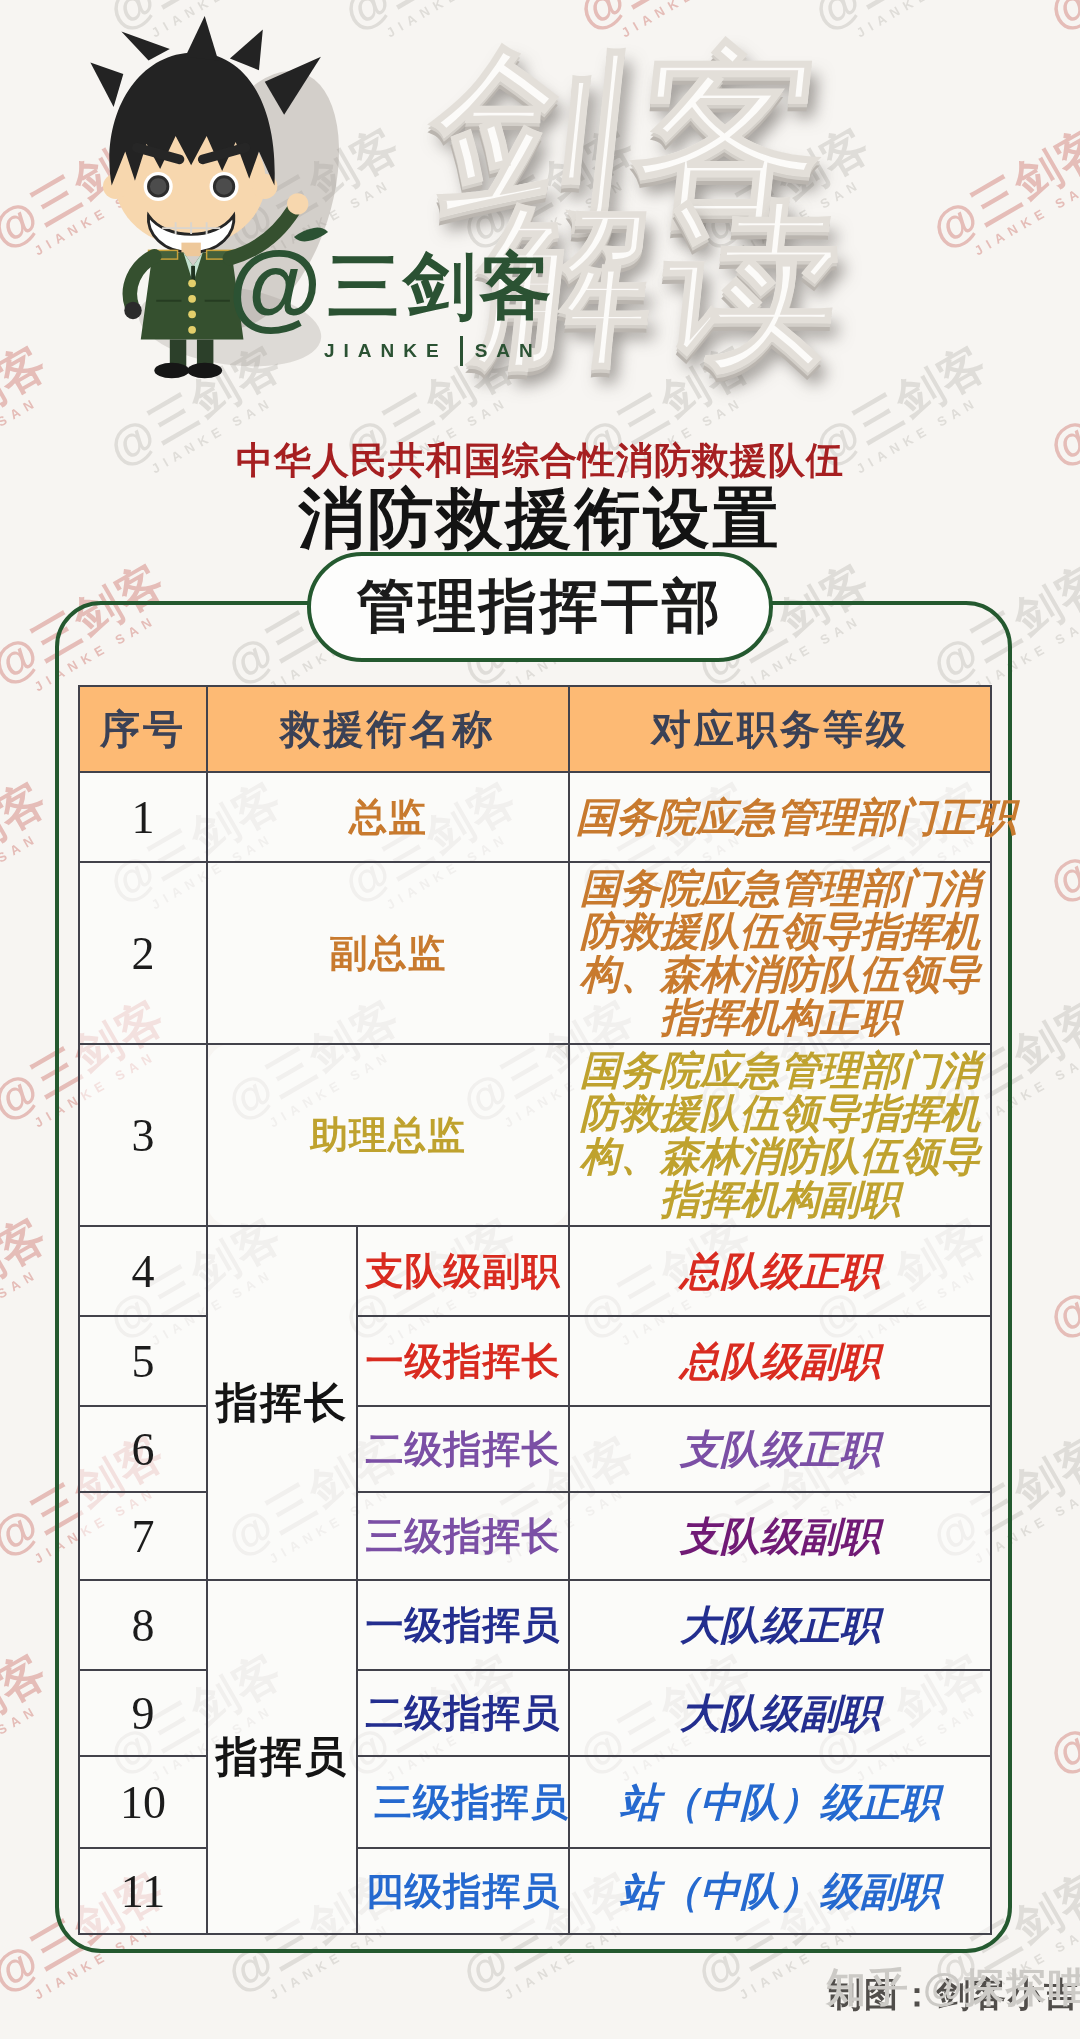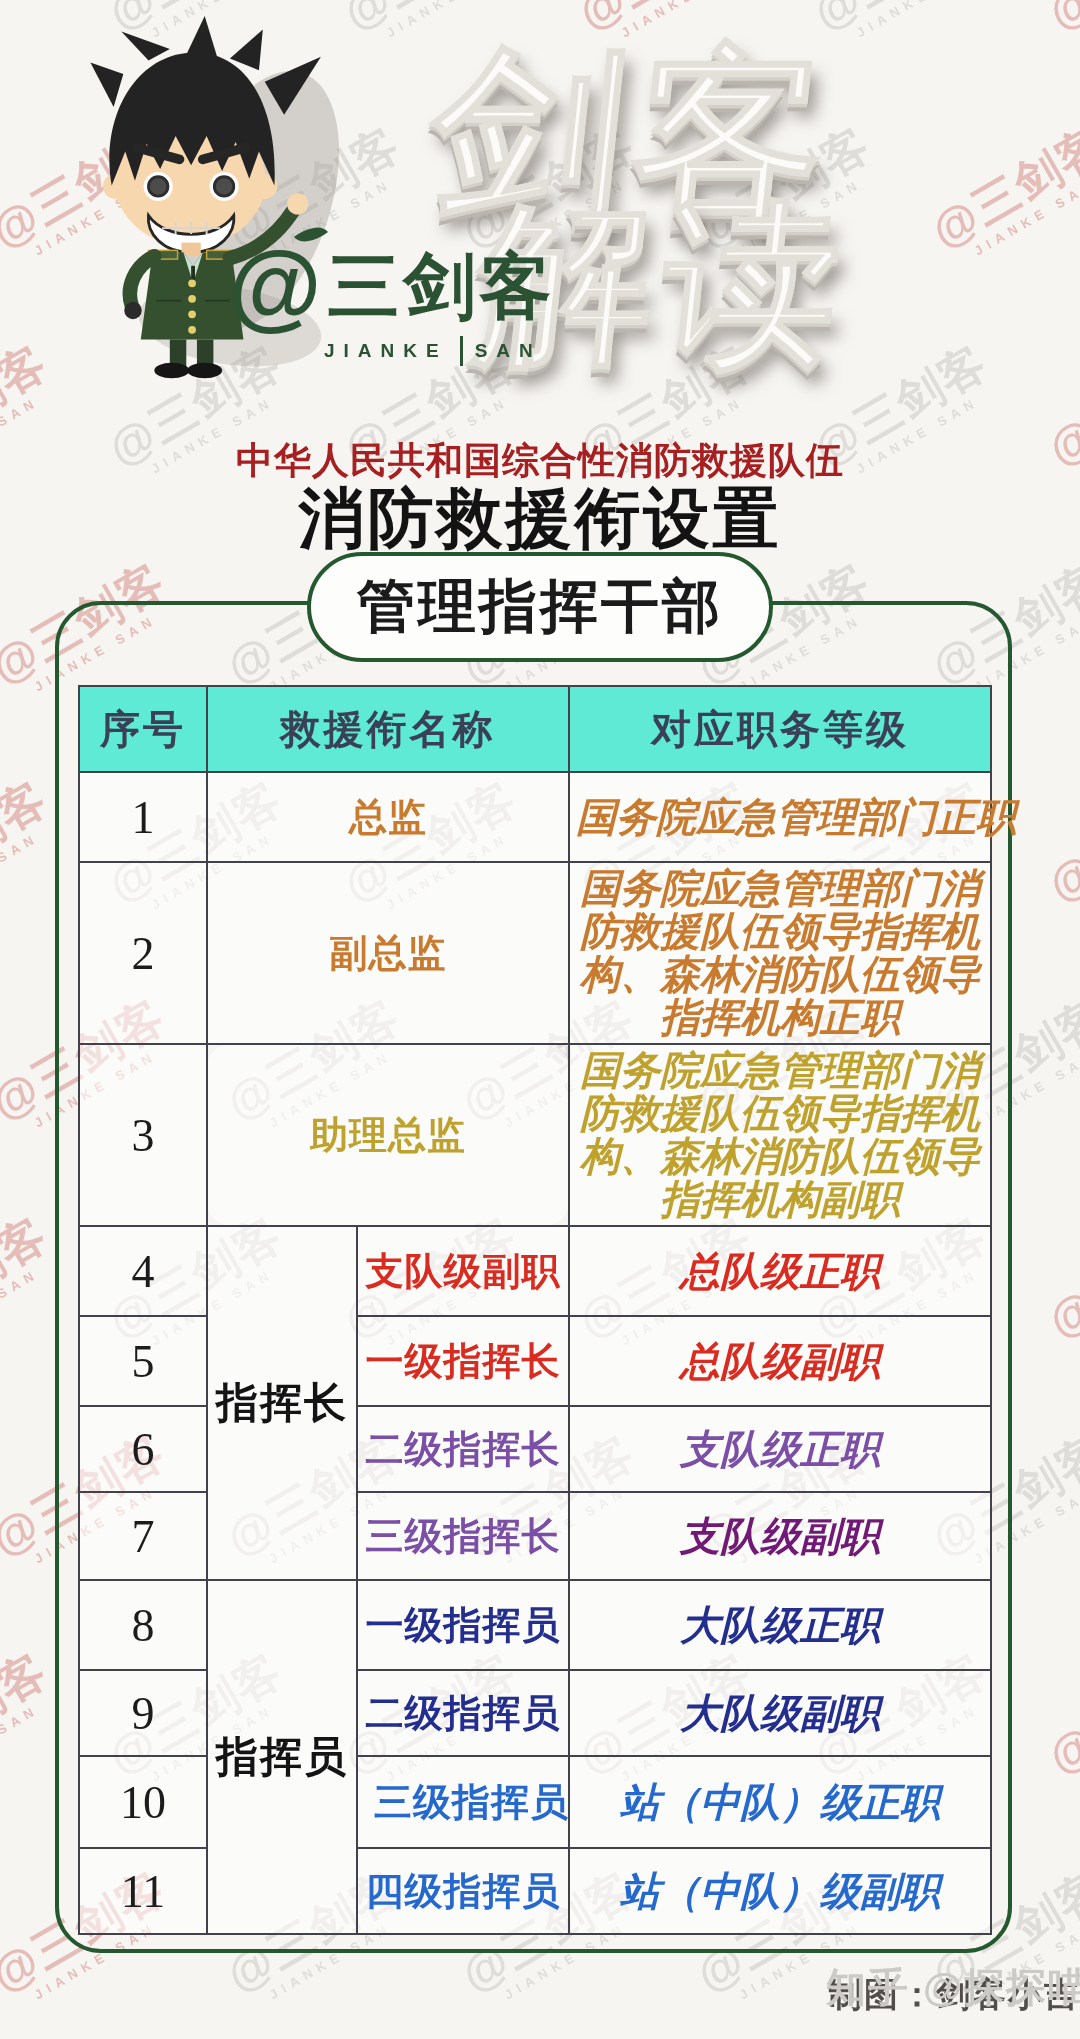--- a/index.html
+++ b/index.html
@@ -39,21 +39,21 @@
     font-size:58px;font-weight:700;color:#1b1b1b;letter-spacing:3px;white-space:nowrap;}
 
   #green-frame{position:absolute;left:55px;top:601px;width:949px;height:1344px;z-index:2;
     border:4px solid #24592f;border-radius:46px;background:transparent;}
 
   
   #rank-table{position:absolute;left:78px;top:685px;z-index:3;border-collapse:collapse;
     table-layout:fixed;width:912px;}
   #rank-table th,#rank-table td{border:2px solid #42424b;text-align:center;vertical-align:middle;
     background:rgba(255,255,255,0.55);padding:4px 6px;box-sizing:border-box;}
-  #rank-table th{background:#5eead4;color:#3a4156;font-size:40px;font-weight:700;letter-spacing:3px;height:86px;}
+  #rank-table th{background:#fdba74;color:#3a4156;font-size:40px;font-weight:700;letter-spacing:3px;height:86px;}
   td.c-no{font-family:"Liberation Serif","DejaVu Serif",serif;font-size:46px;color:#1c1c1c;}
   td.c-group{font-size:42px;font-weight:700;color:#141414;letter-spacing:2px;}
   td.c-rank{font-size:38px;font-weight:700;white-space:nowrap;letter-spacing:1px;}
   td.c-duty{font-size:40px;font-weight:700;line-height:46px;letter-spacing:0;font-style:italic;}
   td.c-duty.wrap{line-height:43px;word-break:break-all;padding:6px 10px;}
   td.c-duty.nowrap{white-space:nowrap;}
 
   
   #credit{position:absolute;left:0;top:1972px;width:100%;text-align:right;z-index:3;
     font-size:34px;font-weight:700;color:#514e4b;letter-spacing:2px;}

